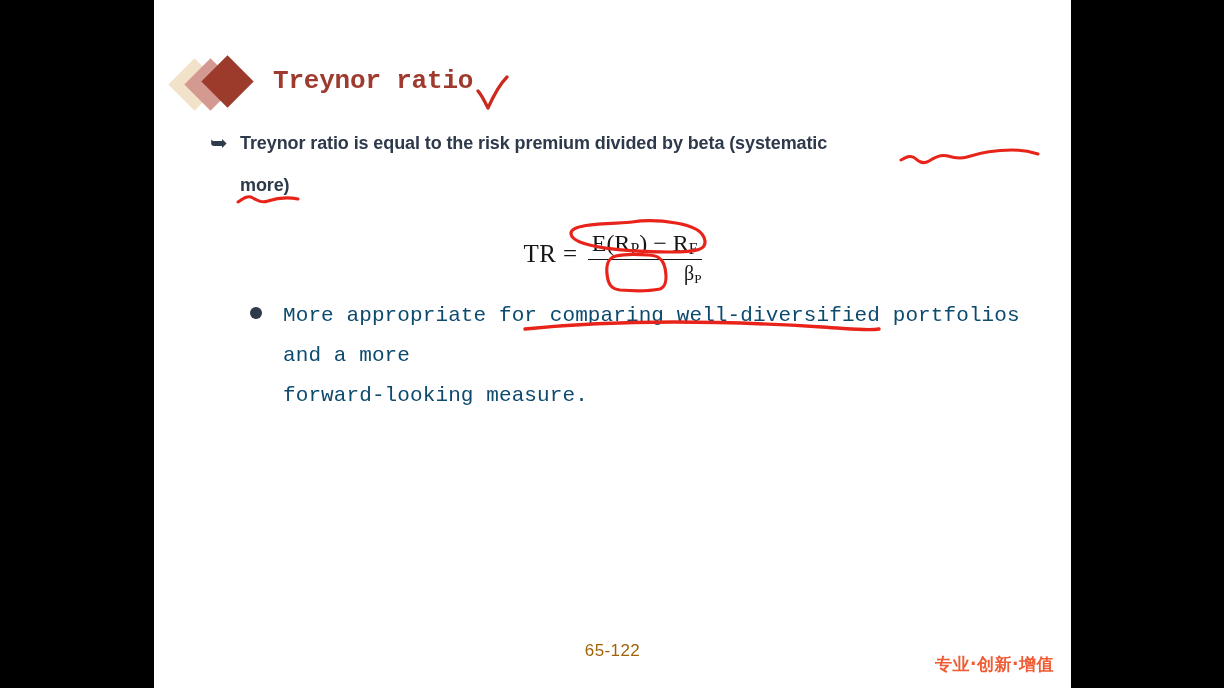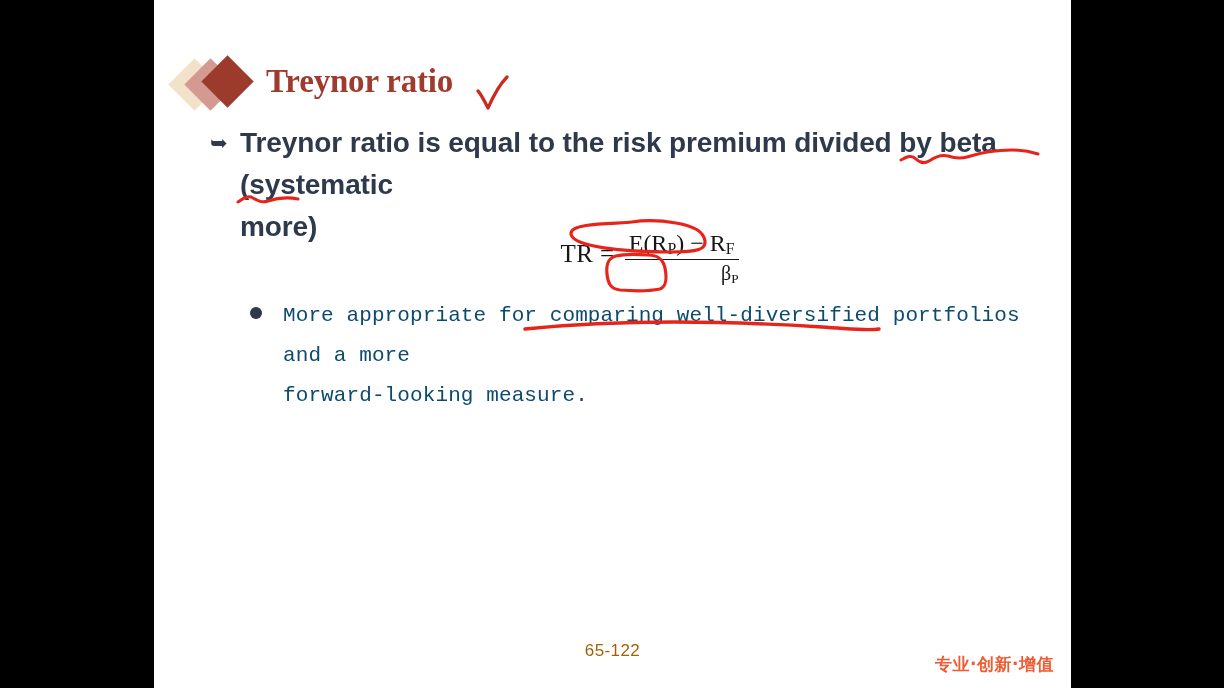--- a/index.html
+++ b/index.html
@@ -52,24 +52,24 @@
     width: 37px;
     height: 37px;
     transform: rotate(45deg);
   }
   .diamond.d1 { left: 0px;  top: 8px;  background: #f3e2ca; }
   .diamond.d2 { left: 16px; top: 8px;  background: #d49a92; }
   .diamond.d3 { left: 33px; top: 5px;  background: #9c3b2c; }
 
   .slide-title {
     position: absolute;
-    left: 90px;
+    left: 97px;
     top: 0px;
-    font-family: Liberation Serif, serif;
-    font-size: 33px;
+    font-family: Liberation Mono, monospace;
+    font-size: 26px;
     font-weight: bold;
     color: #9e3b2e;
     letter-spacing: -0.2px;
     white-space: nowrap;
     line-height: 58px;
   }
 
   
   .title-check {
     position: absolute;
@@ -95,38 +95,37 @@
     left: 0px;
     top: 1px;
     font-size: 21px;
     color: #2f3a4a;
     line-height: 40px;
   }
   .l1-text {
     margin: 0;
     padding: 0 0 0 30px;
     font-family: "Liberation Sans", sans-serif;
-    font-size: 28px;
+    font-size: 18px;
     font-weight: bold;
     color: #2e394b;
     line-height: 42px;
     letter-spacing: -0.1px;
   }
   .l1-text .ln2 { display: block; }
 
   
   .formula {
     position: absolute;
     left: 0px;
     top: 225px;
     width: 917px;
     text-align: center;
     font-family: "Liberation Serif", serif;
     color: #161616;
-    margin-left: 37px;
   }
   .formula-inner {
     display: inline-block;
     position: relative;
   }
   .fm-lhs {
     display: inline-block;
     vertical-align: middle;
     font-size: 25px;
     letter-spacing: 0.5px;

